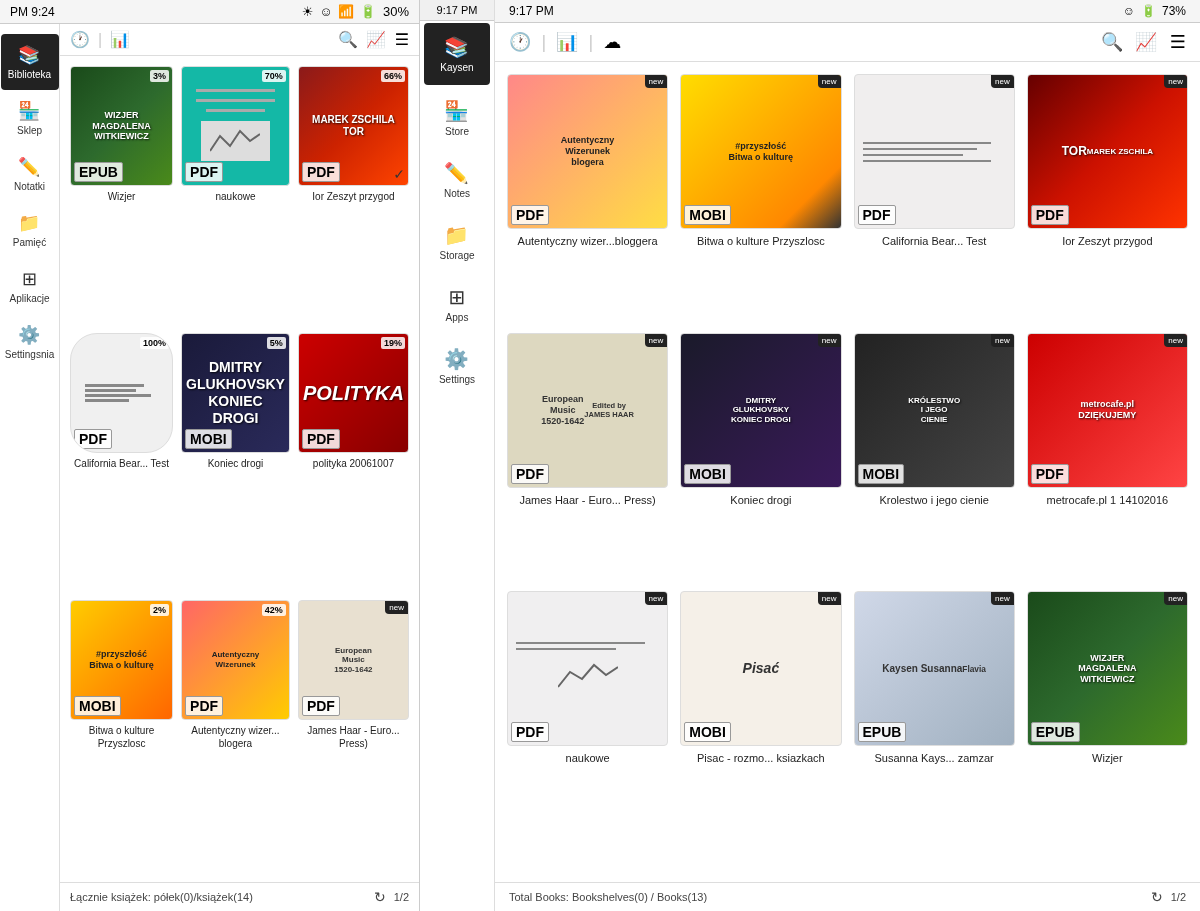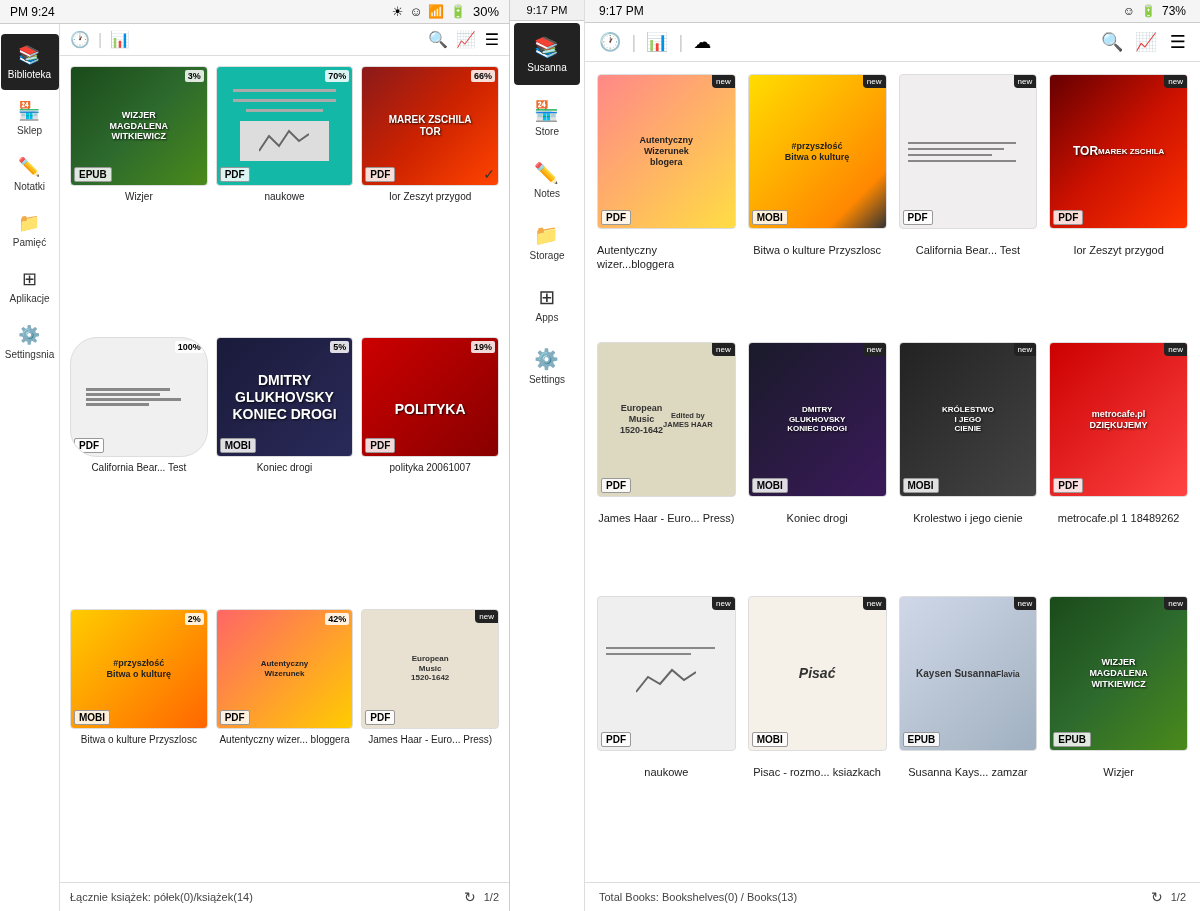--- a/index.html
+++ b/index.html
@@ -1,20 +1,20 @@
 <!DOCTYPE html>
 <html><head>
   <meta charset="utf-8">
   <style>
     * { box-sizing: border-box; margin: 0; padding: 0; }
     body { font-family: Arial, sans-serif; background: #fff; width: 1200px; height: 911px; overflow: hidden; display: flex; }
 
     
     .left-panel {
-      width: 510px;
+      width: 420px;
       height: 911px;
       display: flex;
       flex-direction: column;
       border-right: 1px solid #ccc;
       background: #fff;
       position: relative;
     }
 
     .left-status-bar {
       display: flex;
@@ -133,21 +133,21 @@
       font-size: 8px;
       padding: 2px 4px;
       border-radius: 0 0 0 4px;
     }
     .book-format-badge {
       position: absolute;
       bottom: 3px;
       left: 3px;
       background: rgba(255,255,255,0.85);
       border: 1px solid #999;
-      font-size: 10px;
+      font-size: 14px;
       padding: 1px 4px;
       border-radius: 2px;
       font-weight: bold;
     }
     .book-check {
       position: absolute;
       bottom: 3px;
       right: 3px;
       font-size: 14px;
       color: #333;
@@ -265,21 +265,21 @@
       position: relative;
       border: 1px solid #ddd;
       border-radius: 4px;
       overflow: hidden;
       background: #f0f0f0;
       height: 155px;
     }
     .right-book-title {
       font-size: 11px;
       text-align: left;
-      margin-top: 14px;
+      margin-top: 5px;
       line-height: 1.3;
       color: #222;
     }
 
     .right-footer {
       border-top: 1px solid #ddd;
       padding: 6px 14px;
       display: flex;
       justify-content: space-between;
       align-items: center;
@@ -447,21 +447,21 @@
           <div class="book-cover-wrap cover-koniec">
             <div class="book-cover-text" style="font-size:14px;">DMITRY GLUKHOVSKY<br>KONIEC DROGI</div>
             <span class="book-badge-pct">5%</span>
             <span class="book-format-badge">MOBI</span>
           </div>
           <div class="book-title">Koniec drogi</div>
         </div>
 
         <div class="book-card">
           <div class="book-cover-wrap cover-polityka">
-            <div class="book-cover-text" style="font-size:14px;margin-top:12px;">POLITYKA</div>
+            <div class="book-cover-text" style="font-size:20px;font-style:italic;">POLITYKA</div>
             <span class="book-badge-pct">19%</span>
             <span class="book-format-badge">PDF</span>
           </div>
           <div class="book-title">polityka 20061007</div>
         </div>
 
         <div class="book-card">
           <div class="book-cover-wrap cover-przyszlosc">
             <div class="book-cover-text book-cover-dark" style="color:#222;font-size:9px;font-weight:bold;">#przyszłość<br>Bitwa o kulturę</div>
             <span class="book-badge-pct">2%</span>
@@ -469,21 +469,21 @@
           </div>
           <div class="book-title">Bitwa o kulture Przyszlosc</div>
         </div>
 
         <div class="book-card">
           <div class="book-cover-wrap cover-autentyczny">
             <div class="book-cover-text book-cover-dark" style="color:#222;font-size:8px;">Autentyczny<br>Wizerunek</div>
             <span class="book-badge-pct">42%</span>
             <span class="book-format-badge">PDF</span>
           </div>
-          <div class="book-title">Autentyczny wizer... bloggera</div>
+          <div class="book-title">Autentyczny wizer... blogera</div>
         </div>
 
         <div class="book-card">
           <div class="book-cover-wrap cover-james">
             <div class="book-cover-text book-cover-dark" style="color:#333;font-size:8px;">European<br>Music<br>1520-1642</div>
             <span class="book-badge-new">new</span>
             <span class="book-format-badge">PDF</span>
           </div>
           <div class="book-title">James Haar - Euro... Press)</div>
         </div>
@@ -502,21 +502,21 @@
   </div>
 </div>
 
 <div class="mid-sidebar">
   <div class="mid-status-bar">
     <span>9:17 PM</span>
   </div>
 
   <button class="mid-sidebar-item active">
     <span class="icon-box">📚</span>
-    <span>Susanna</span>
+    <span>Kaysen</span>
   </button>
   <button class="mid-sidebar-item">
     <span class="icon-box">🏪</span>
     <span>Store</span>
   </button>
   <button class="mid-sidebar-item">
     <span class="icon-box">✏️</span>
     <span>Notes</span>
   </button>
   <button class="mid-sidebar-item">
@@ -628,21 +628,21 @@
       </div>
       <div class="right-book-title">Krolestwo i jego cienie</div>
     </div>
 
     <div class="right-book-card">
       <div class="right-book-cover-wrap r-cover-metro">
         <div class="book-cover-text" style="font-size:9px;">metrocafe.pl<br>DZIĘKUJEMY</div>
         <span class="book-badge-new">new</span>
         <span class="book-format-badge">PDF</span>
       </div>
-      <div class="right-book-title">metrocafe.pl 1 18489262</div>
+      <div class="right-book-title">metrocafe.pl 1 14102016</div>
     </div>
 
     <div class="right-book-card">
       <div class="right-book-cover-wrap r-cover-naukowe">
         <div class="book-cover-text book-cover-dark" style="color:#444;font-size:7px;flex-direction:column;align-items:flex-start;padding:8px;">
           <div style="height:2px;background:#888;margin:2px 0;width:90%;"></div>
           <div style="height:2px;background:#888;margin:2px 0;width:70%;"></div>
           <svg width="60" height="35" viewBox="0 0 60 35" style="margin:5px auto;">
               <polyline points="0,30 12,15 24,22 36,8 48,18 60,10" fill="none" stroke="#666" stroke-width="2"></polyline>
             </svg>

